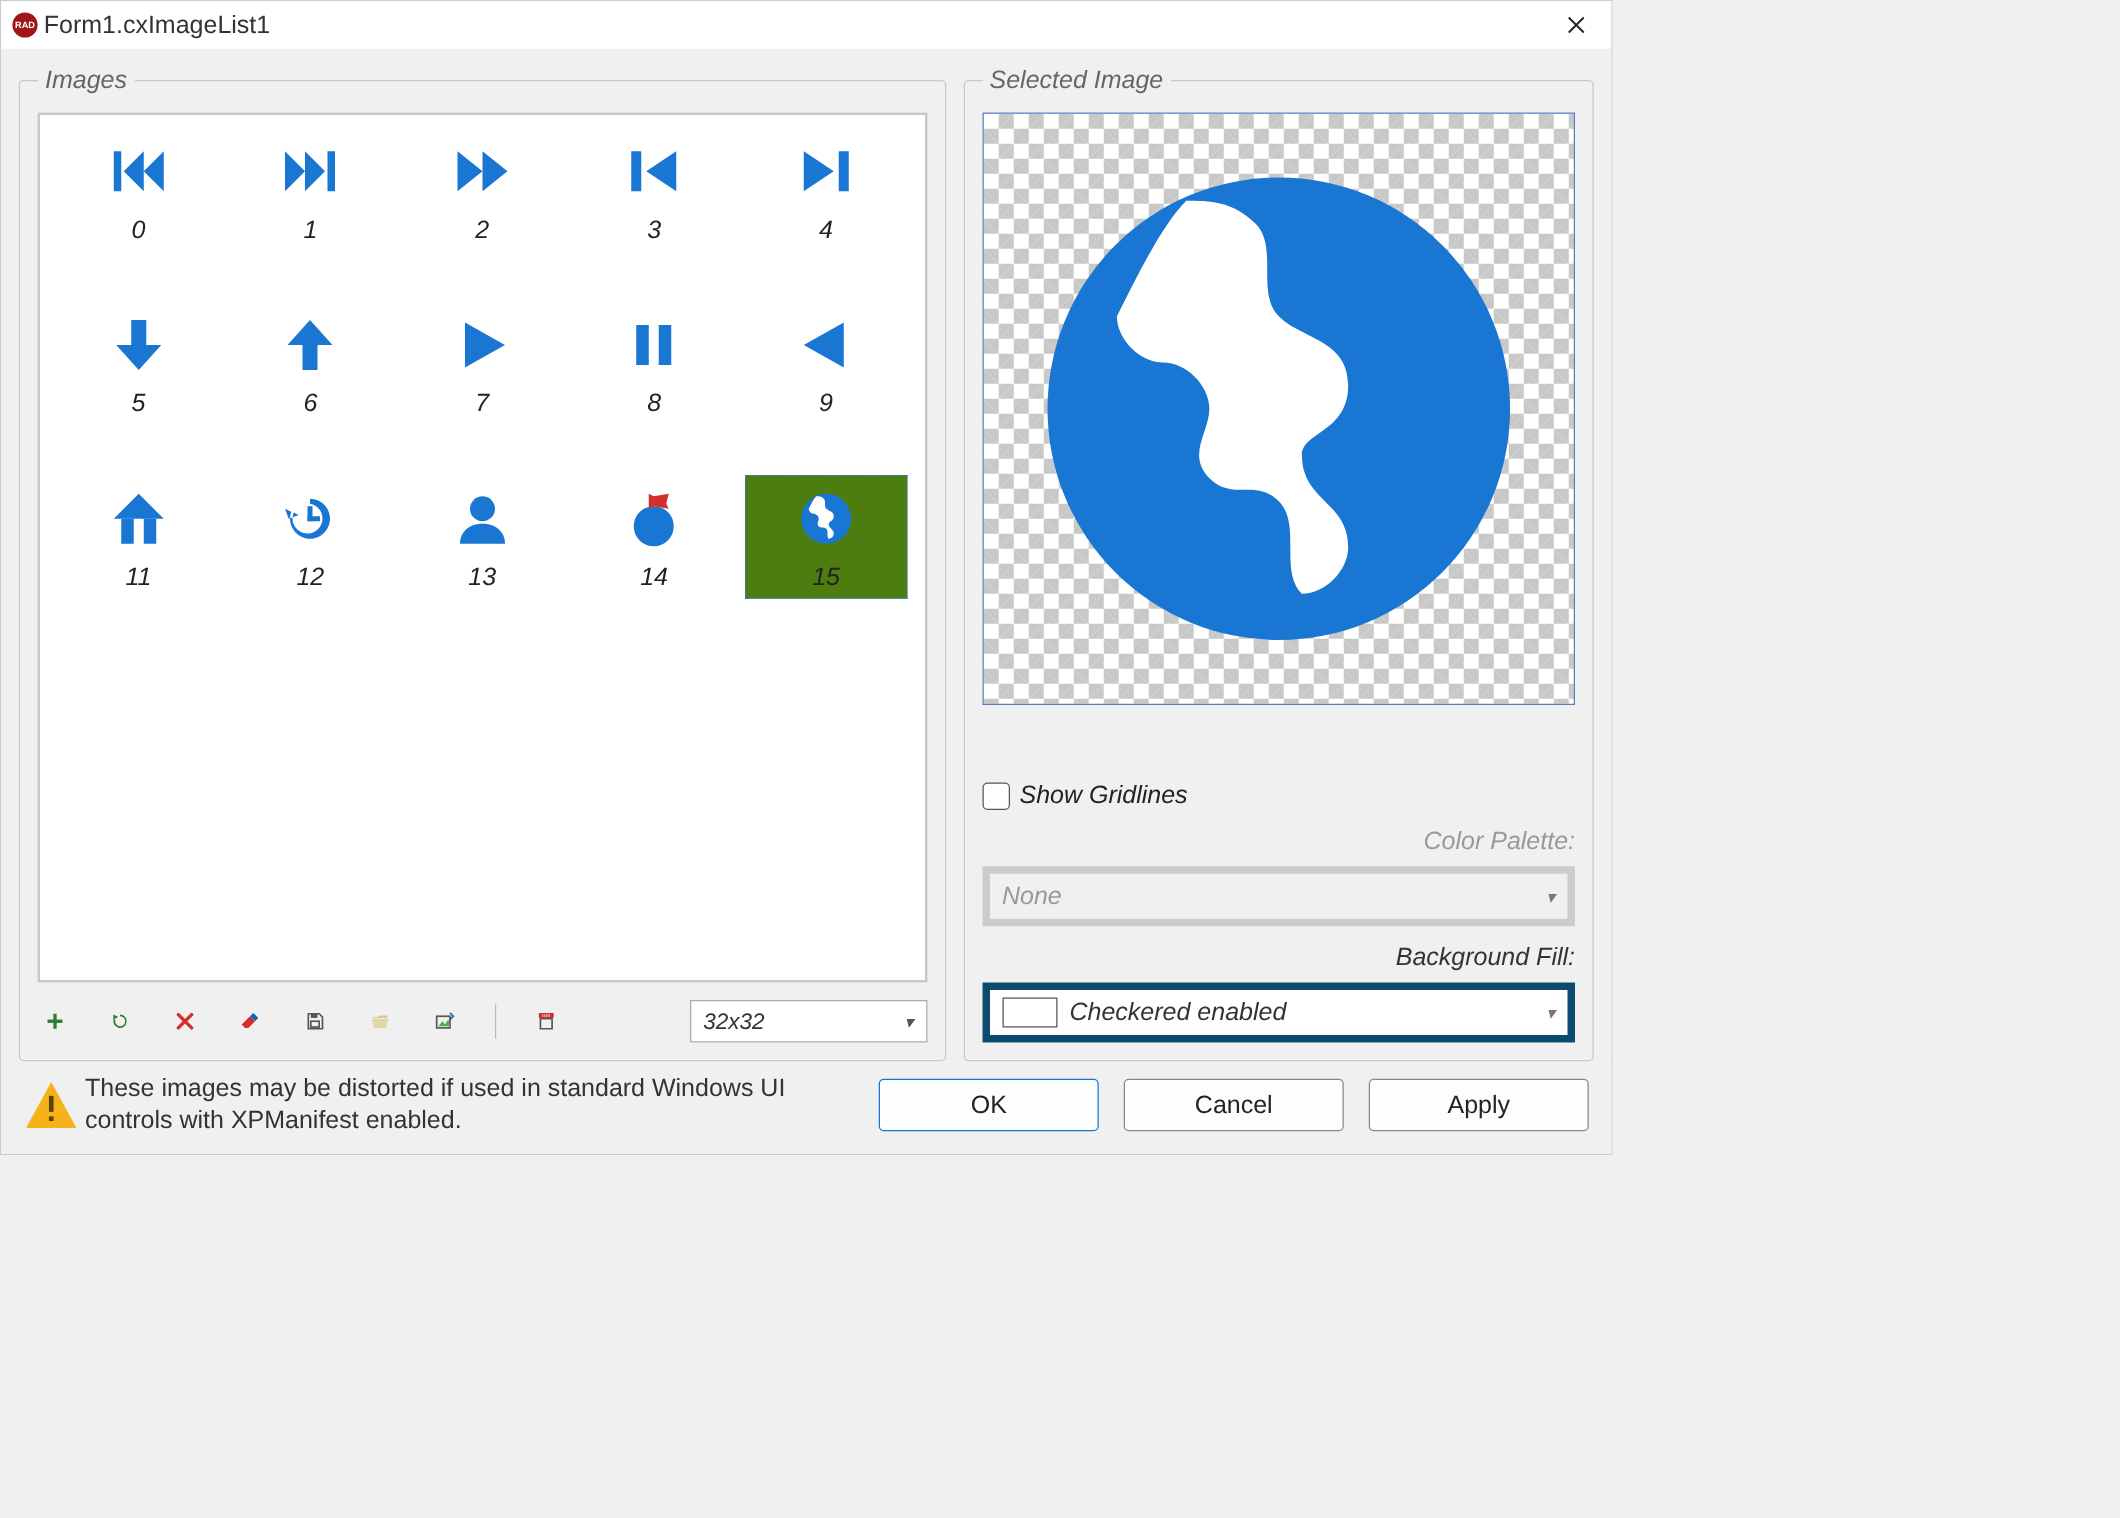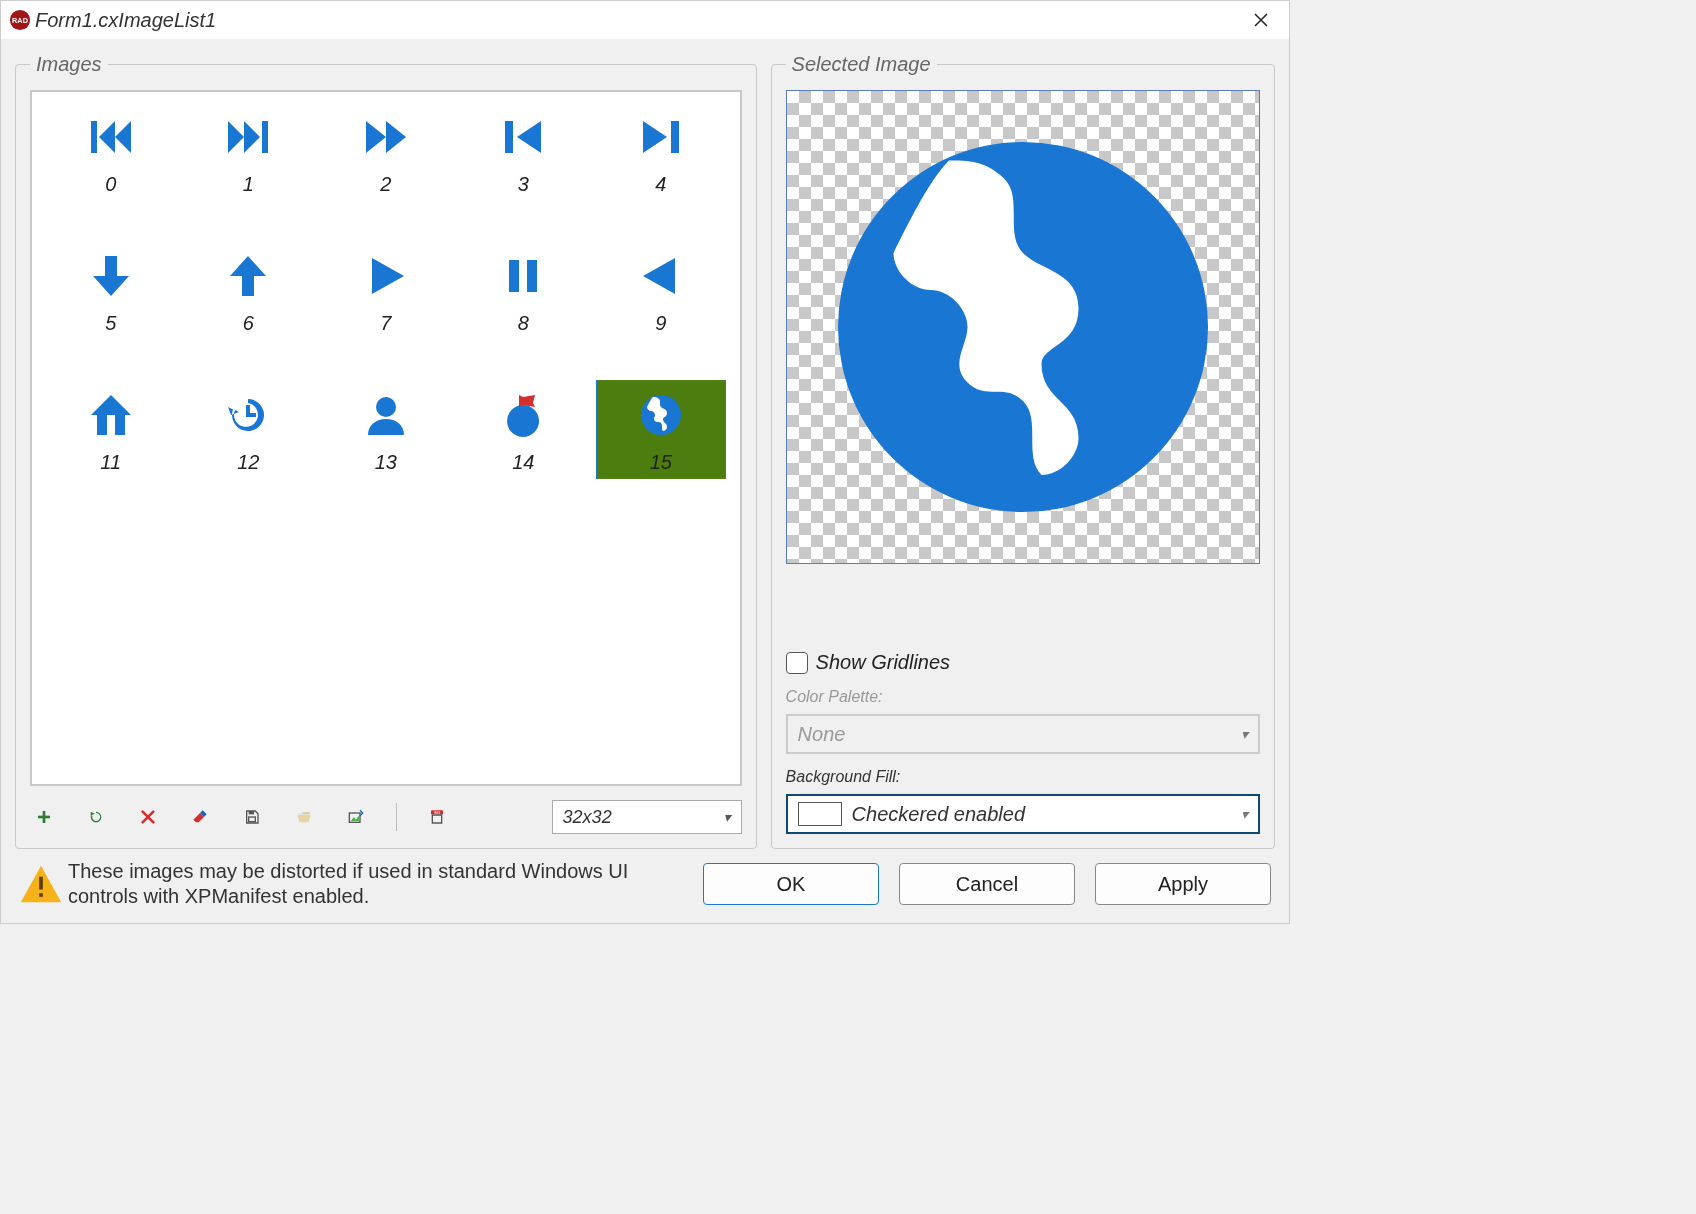--- a/index.html
+++ b/index.html
@@ -29,21 +29,20 @@
     background: #fff;
   }
   .app-icon {
     width: 22px; height: 22px;
     margin-right: 4px;
     display:flex;align-items:center;justify-content:center;
   }
   .title-text {
     font-size: 20px;
     color: #333;
-    font-style: italic;
   }
   .close-btn {
     margin-left: auto;
     width: 40px; height: 30px;
     display: flex; align-items:center; justify-content:center;
     font-size: 20px;
     cursor: pointer;
   }
   .body {
     flex: 1;
@@ -166,26 +165,26 @@
   .preview-box svg { width: 94%; height: 94%; color:#1976d2;}
 
   .opts { margin-top: auto; display:flex;flex-direction:column;gap:8px; padding-top: 50px;}
   .checkbox-row {
     display:flex;align-items:center;gap:8px;font-size:20px;
     cursor:pointer;
   }
   .checkbox-row .box {
     width:22px;height:22px;border:1.5px solid #555;border-radius:4px;background:#fff;
   }
-  .lbl { font-size:16px;color:#333;margin-top:6px;}
+  .lbl { font-size:20px;color:#333;margin-top:6px;text-align:right;}
   .lbl.disabled { color:#999;}
   .combo {
     width: 100%;
     height: 36px;
-    border: 2px solid #0c4a6e;
+    border: 6px solid #0c4a6e;
     background: #fff;
     display:flex;align-items:center;
     padding: 18px 10px;
     font-size: 20px;
     color: #333;
     cursor: pointer;
     position:relative;
   }
   .combo.disabled { background:#f0f0f0;color:#999;border-color:#ccc;cursor:default;}
   .combo::after {

